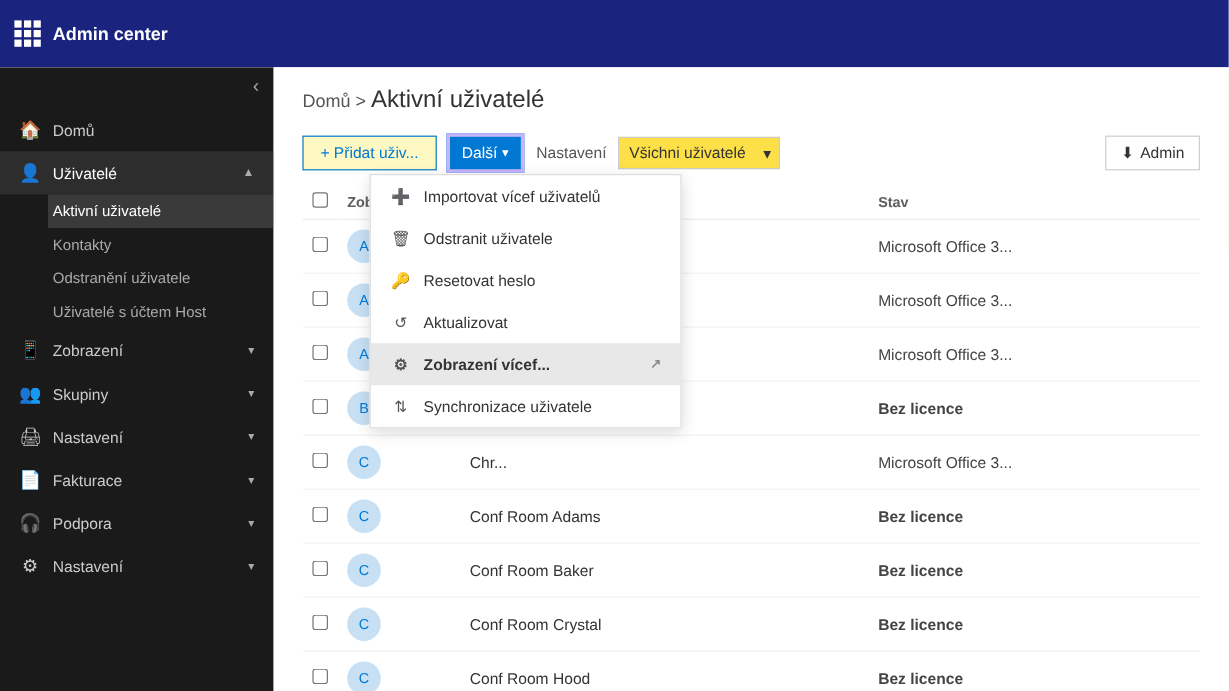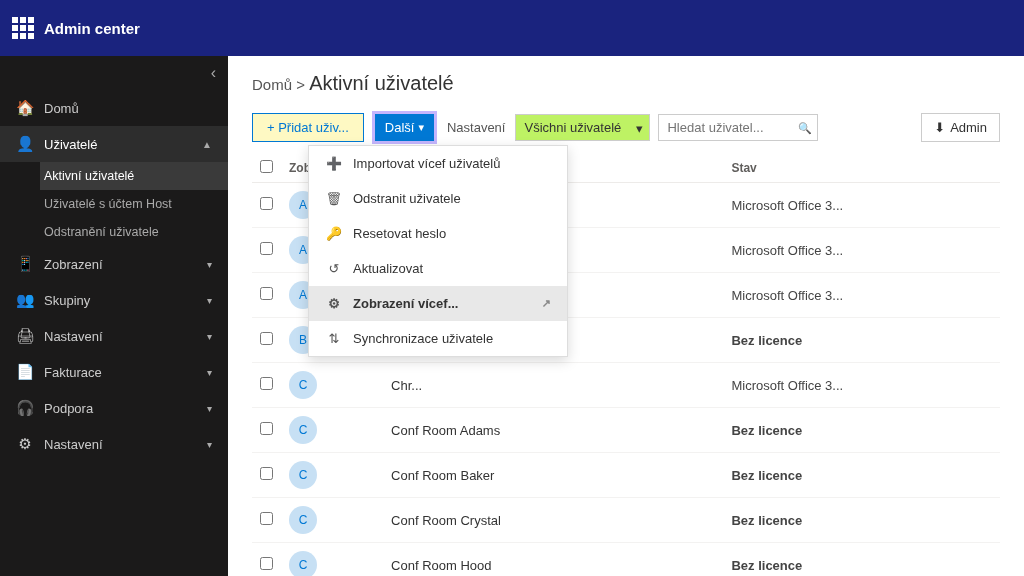--- a/index.html
+++ b/index.html
@@ -30,21 +30,21 @@
     
     .content { flex: 1; background: white; overflow: hidden; display: flex; flex-direction: column; }
     .breadcrumb { padding: 16px 24px 8px; font-size: 20px; color: #333; font-weight: 400; }
     .breadcrumb span { color: #666; font-size: 13px; }
 
     
     .toolbar { display: flex; align-items: center; gap: 8px; padding: 8px 24px 10px; position: relative; }
     .btn-add { background: #fef9c3; border: 1px solid #0078d4; color: #0078d4; padding: 6px 14px; cursor: pointer; font-size: 13px; display: flex; align-items: center; gap: 5px; }
     .btn-dalsi { background: #0078d4; border: 3px solid #c4b5fd; color: white; padding: 6px 10px; cursor: pointer; font-size: 13px; display: flex; align-items: center; gap: 4px; }
     .btn-label { color: #555; font-size: 13px; padding: 6px 2px; }
-    .select-zobrazeni { border: 1px solid #ccc; padding: 5px 28px 5px 8px; font-size: 13px; background: #bef264; cursor: pointer; appearance: none; -webkit-appearance: none; color: #333; min-width: 130px; }
+    .select-zobrazeni { border: 1px solid #ccc; padding: 5px 28px 5px 8px; font-size: 13px; background: #fde047; cursor: pointer; appearance: none; -webkit-appearance: none; color: #333; min-width: 130px; }
     .select-wrapper { position: relative; display: inline-block; }
     .select-wrapper::after { content: '▾'; position: absolute; right: 8px; top: 50%; transform: translateY(-50%); pointer-events: none; color: #333; }
     .search-box { border: 1px solid #ccc; padding: 5px 30px 5px 8px; font-size: 13px; width: 160px; color: #999; }
     .search-wrapper { position: relative; display: inline-block; }
     .search-wrapper::after { content: '🔍'; position: absolute; right: 6px; top: 50%; transform: translateY(-50%); font-size: 11px; pointer-events: none; }
     .btn-export { background: white; border: 1px solid #ccc; color: #333; padding: 6px 12px; cursor: pointer; font-size: 13px; display: flex; align-items: center; gap: 5px; margin-left: auto; }
 
     
     .dropdown-menu { position: absolute; top: 42px; left: 80px; background: white; border: 1px solid #ddd; box-shadow: 0 4px 12px rgba(0,0,0,0.15); width: 260px; z-index: 1000; }
     .dropdown-item { display: flex; align-items: center; gap: 10px; padding: 10px 16px; color: #333; cursor: pointer; font-size: 13px; }
@@ -95,22 +95,23 @@
       <span class="label">Domů</span>
     </div>
 
     <div class="sidebar-item active">
       <span class="icon">👤</span>
       <span class="label">Uživatelé</span>
       <span class="chevron">▲</span>
     </div>
     <div class="sidebar-sub">
       <span class="sidebar-sub-item active">Aktivní uživatelé</span>
+      <span class="sidebar-sub-item">Kontakty</span>
+      <span class="sidebar-sub-item">Odstranění uživatele</span>
       <span class="sidebar-sub-item">Uživatelé s účtem Host</span>
-      <span class="sidebar-sub-item">Odstranění uživatele</span>
     </div>
 
     <div class="sidebar-item">
       <span class="icon">📱</span>
       <span class="label">Zobrazení</span>
       <span class="chevron">▾</span>
     </div>
 
     <div class="sidebar-item">
       <span class="icon">👥</span>
@@ -154,23 +155,20 @@
       <button class="btn-dalsi">
         <span>Další</span>
         <span style="font-size:11px;">▾</span>
       </button>
       <span class="btn-label">Nastavení</span>
       <div class="select-wrapper">
         <select class="select-zobrazeni">
           <option>Všichni uživatelé</option>
         </select>
       </div>
-      <div class="search-wrapper">
-        <input class="search-box" type="text" placeholder="Hledat uživatel..." style="">
-      </div>
       <button class="btn-export">
         <span>⬇</span>
         <span>Admin</span>
       </button>
 
       <div class="dropdown-menu">
         <div class="dropdown-item">
           <span class="di-icon">➕</span>
           <span>Importovat vícef uživatelů</span>
         </div>

